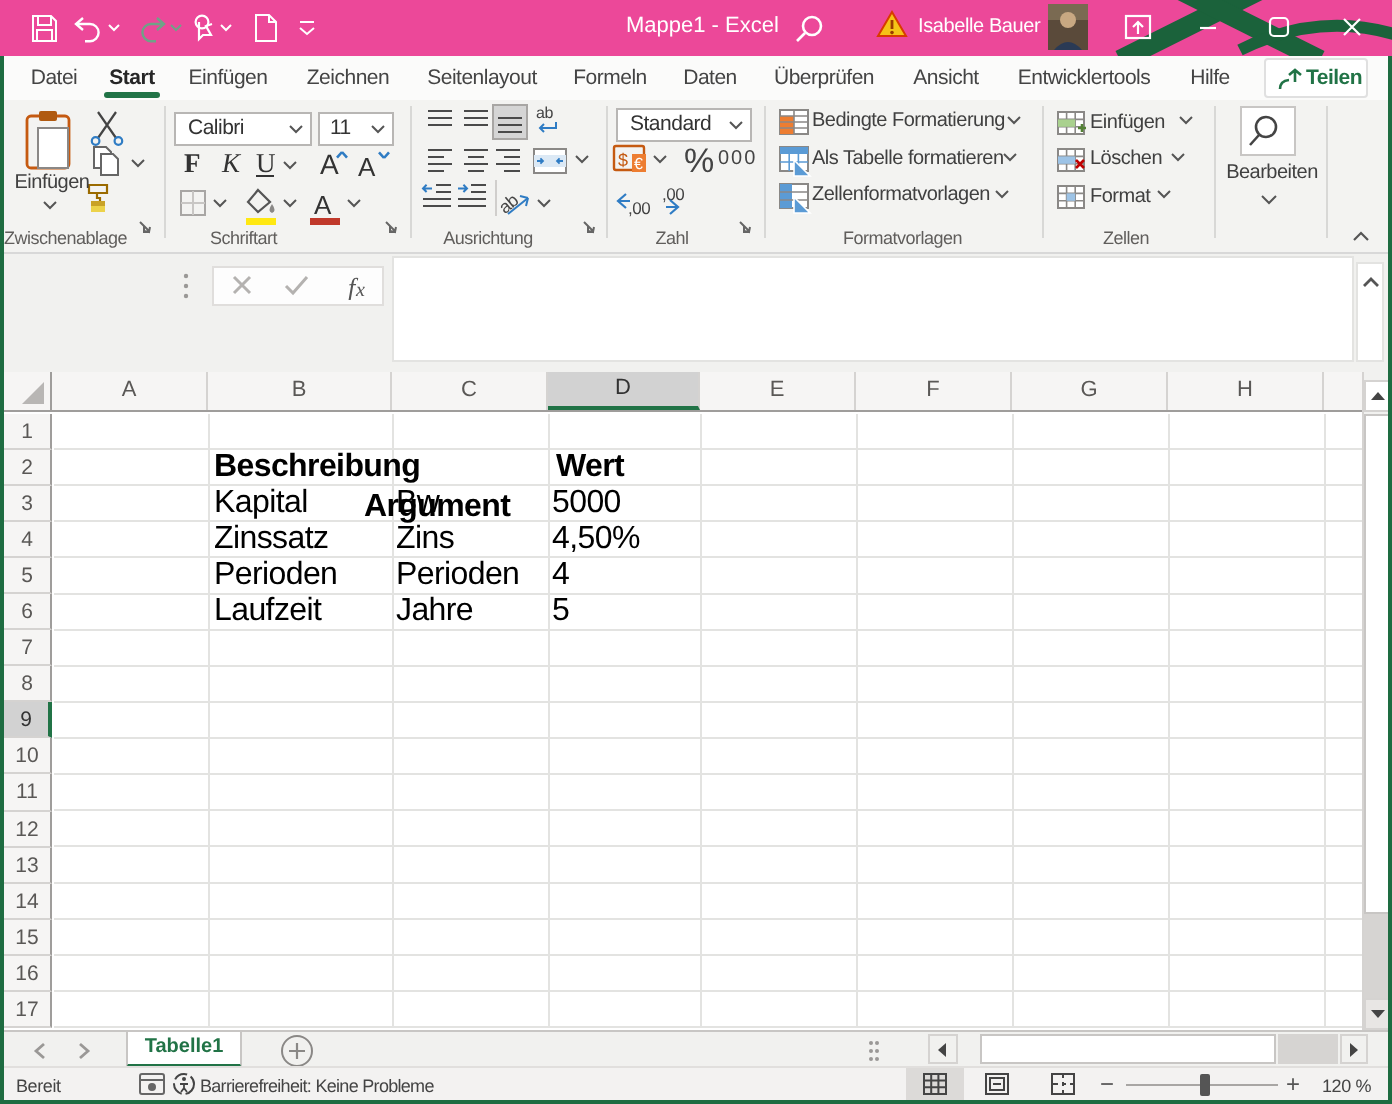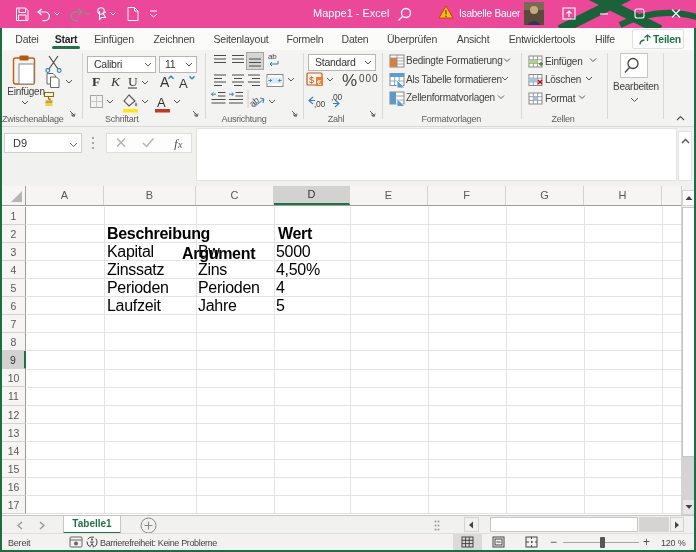--- a/index.html
+++ b/index.html
@@ -311,26 +311,20 @@
  <span class="abs" style="left:606px;top:31px;width:56px;text-align:center;">Bearbeiten</span>
 
  <span class="glabel" style="left:0;width:62px;text-align:left;">Zwischenablage</span>
  <span class="glabel" style="left:103px;width:62px;text-align:left;">Schriftart</span>
  <span class="glabel" style="left:211px;width:62px;text-align:center;">Ausrichtung</span>
  <span class="glabel" style="left:303px;width:62px;text-align:center;">Zahl</span>
  <span class="glabel" style="left:417px;width:62px;text-align:right;">Formatvorlagen</span>
  <span class="glabel" style="left:530px;width:62px;text-align:center;">Zellen</span>
 </div>
 <div class="abs" id="fbar">
- <div id="namebox">
-  <span class="abs" style="left:8px;top:3px;">D9</span>
-  <svg class="abs" style="left:64px;top:8px" width="9" height="6">
-        <path d="M1 1 l3.5 3.5 3.5-3.5" stroke="#666" stroke-width="1" fill="none"></path>
-      </svg>
- </div>
  <svg class="abs" style="left:89px;top:9px" width="5" height="15">
       <g fill="#9a9896">
         <circle cx="2" cy="2" r="1.1"></circle>
         <circle cx="2" cy="7" r="1.1"></circle>
         <circle cx="2" cy="12" r="1.1"></circle>
       </g>
     </svg>
  <div class="abs" style="left:104px;top:6px;width:86px;height:20px;background:#fdfdfd;border:1px solid #e0dedc;"></div>
  <svg class="abs" style="left:110px;top:9px" width="76" height="14" viewBox="0 0 76 14">
   <path d="M5 2.5 l8 8 M13 2.5 l-8 8" stroke="#b4b2b0" stroke-width="1.5"></path>

